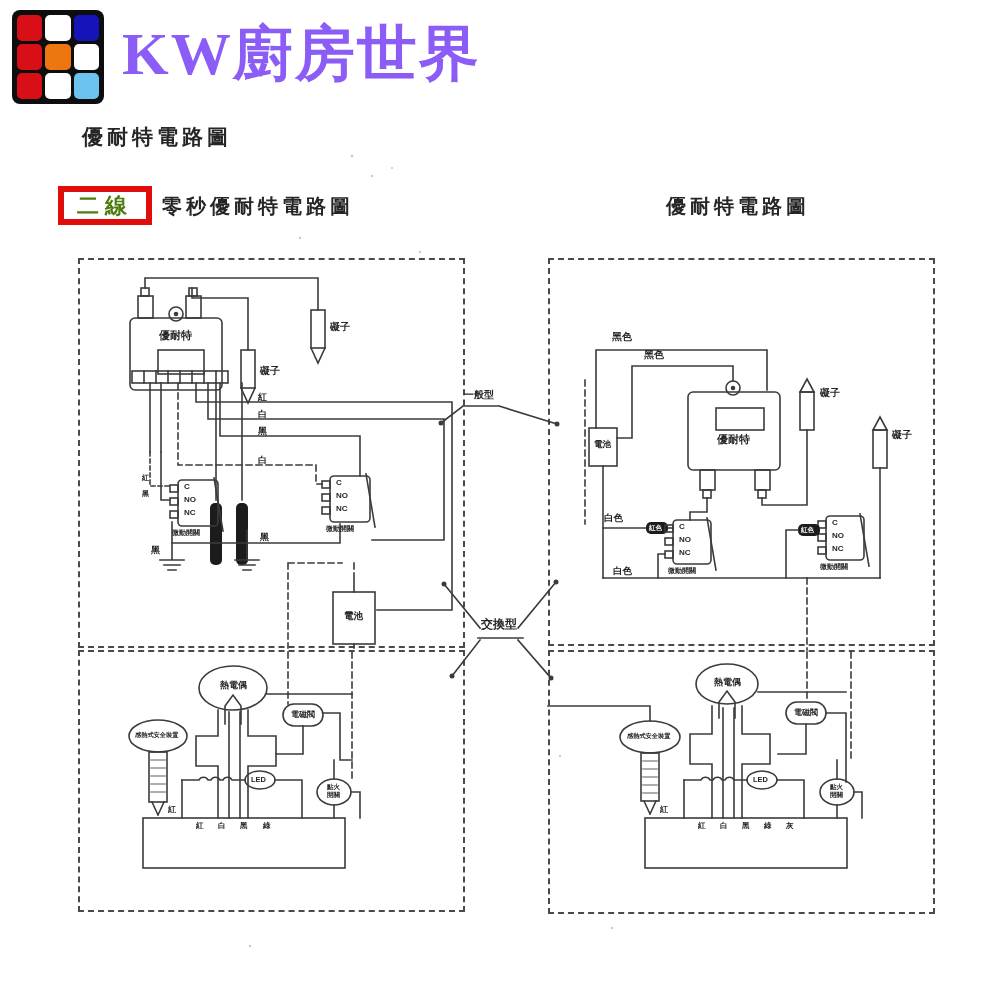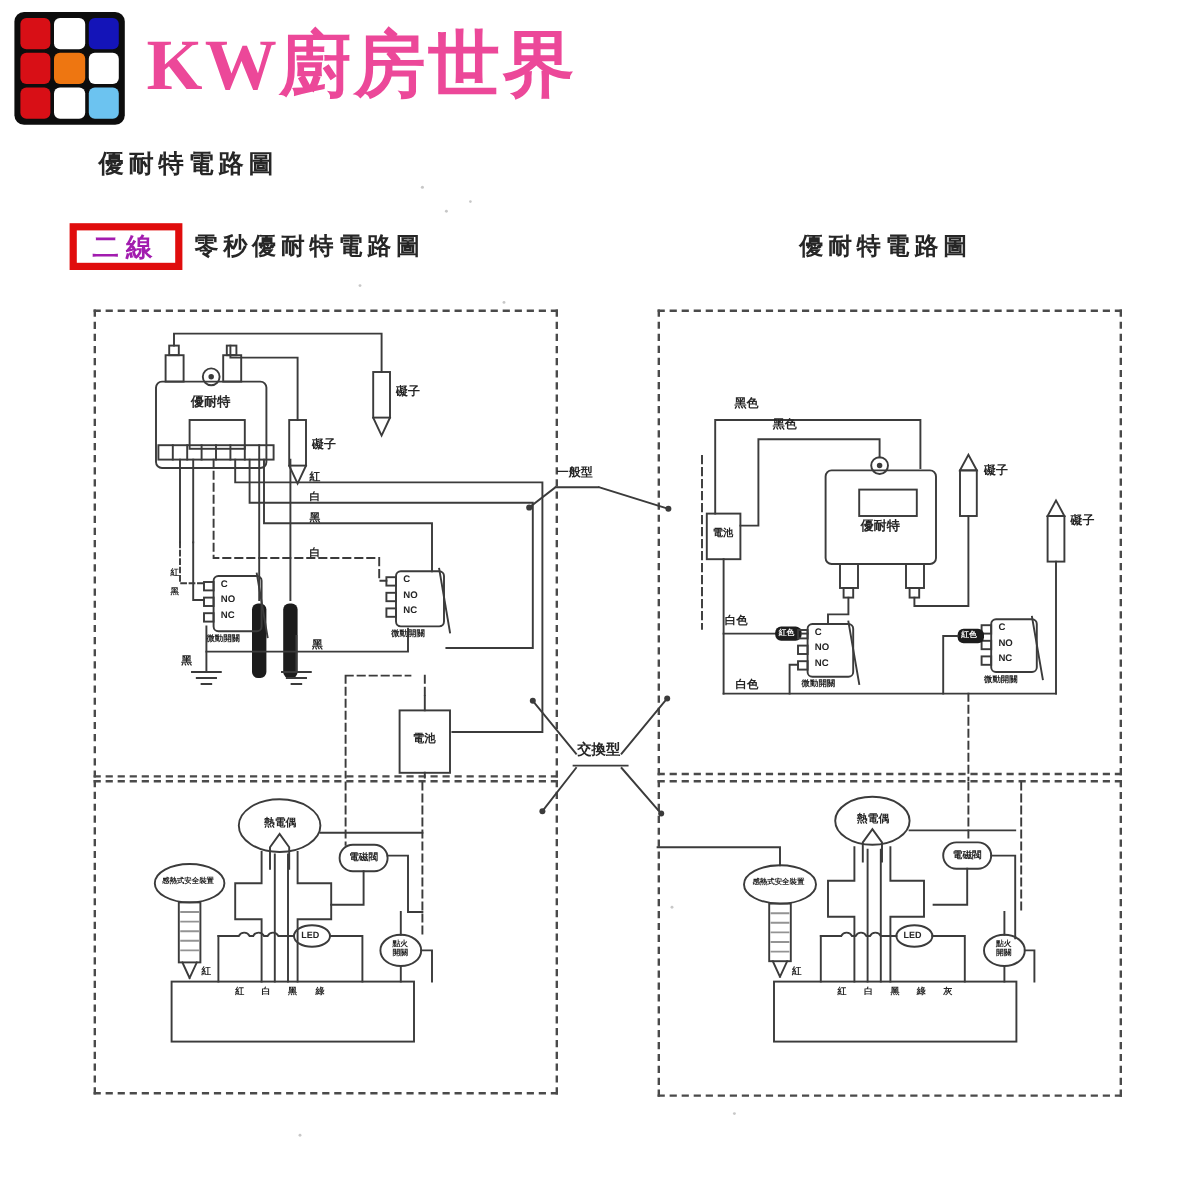--- a/index.html
+++ b/index.html
@@ -3,27 +3,27 @@
 <meta charset="utf-8">
 <style>
   html,body{margin:0;padding:0;}
   body{width:1000px;height:1000px;background:#ffffff;position:relative;
        font-family:"Liberation Sans","DejaVu Sans",sans-serif;color:#222;overflow:hidden;}
   .lbl{position:absolute;font-weight:700;color:#262626;white-space:nowrap;line-height:1;}
   .lbl.w{color:#ffffff;}
   .panel{position:absolute;border:2px dashed #4a4a4a;background:transparent;}
   #wiring{position:absolute;left:0;top:0;}
   #brand{position:absolute;left:122px;top:14px;font-family:"Liberation Serif","DejaVu Serif",serif;
-         font-size:60px;font-weight:700;color:#ec4899;letter-spacing:2px;}
+         font-size:60px;font-weight:700;color:#8b5cf6;letter-spacing:2px;}
   #logo{position:absolute;left:12px;top:10px;width:92px;height:94px;background:#0d0d0d;border-radius:8px;
         display:grid;grid-template-columns:repeat(3,1fr);gap:3px;padding:5px;box-sizing:border-box;}
   #logo .sq{border-radius:5px;}
   #tagbox{position:absolute;left:58px;top:186px;width:82px;height:27px;border:6px solid #e00d0d;
           display:flex;align-items:center;justify-content:center;}
-  #tagbox span{font-size:22px;font-weight:700;letter-spacing:6px;color:#a21caf;}
+  #tagbox span{font-size:22px;font-weight:700;letter-spacing:6px;color:#4d7c0f;}
 </style>
 </head>
 <body>
 
 <div id="logo">
     <div class="sq" style="background: rgb(216, 15, 22);"></div>
     <div class="sq" style="background: rgb(255, 255, 255);"></div>
     <div class="sq" style="background: rgb(20, 20, 184);"></div>
     <div class="sq" style="background: rgb(216, 15, 22);"></div>
     <div class="sq" style="background: rgb(238, 118, 17);"></div>

